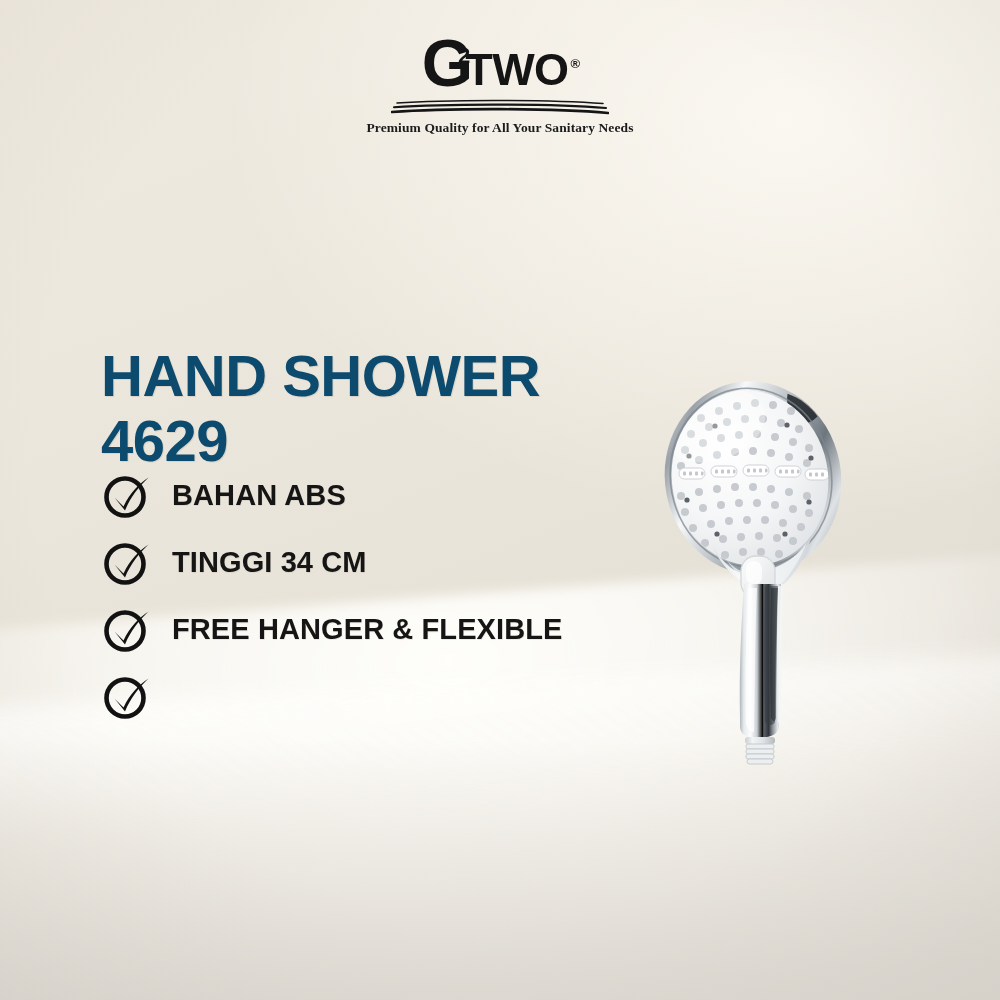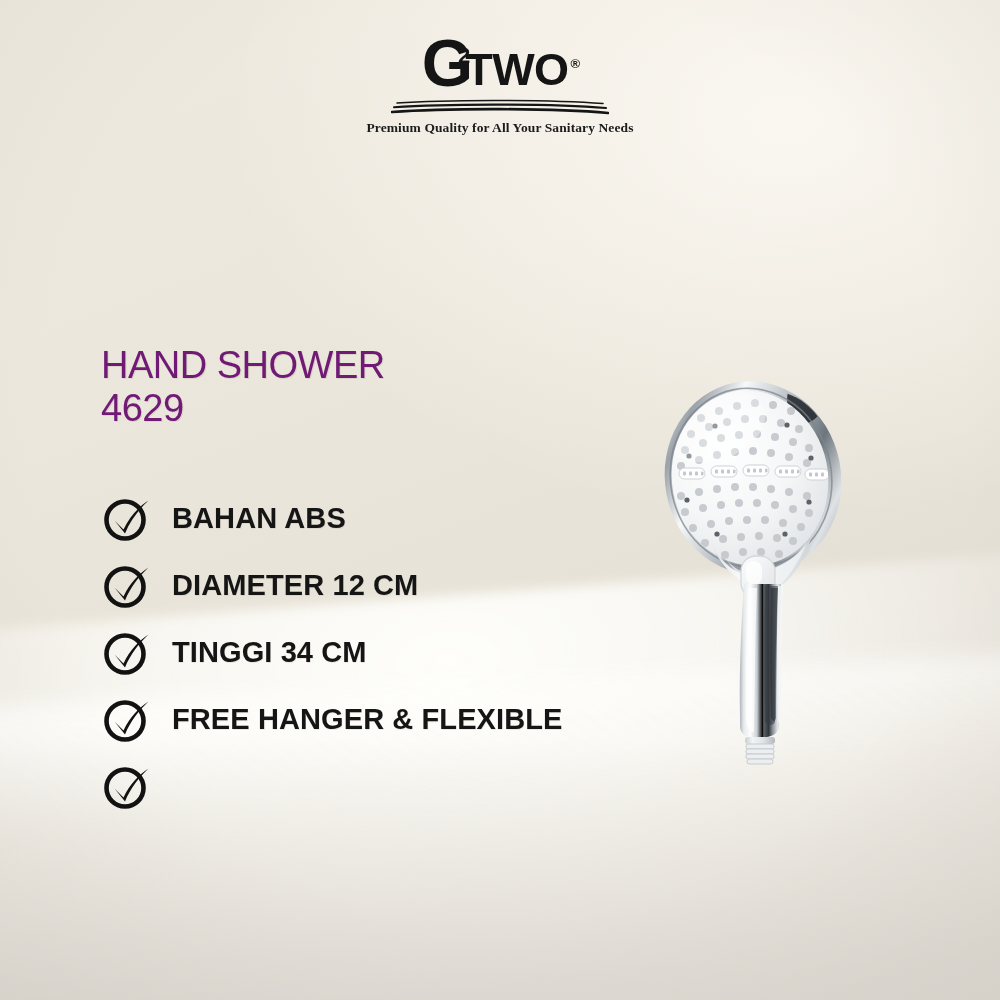--- a/index.html
+++ b/index.html
@@ -143,34 +143,34 @@
   }
 
   
   .title-block {
     position: absolute;
     left: 101px;
     top: 344px;
   }
   .title-line {
     font-family: "Liberation Sans", sans-serif;
-    font-weight: 400;
-    font-size: 38px;
+    font-weight: 700;
+    font-size: 58px;
     letter-spacing: -0.5px;
     line-height: 1.12;
-    color: #701a75;
+    color: #0c4a6e;
     text-shadow: 1px 1px 0 rgba(120,112,96,0.16);
     white-space: nowrap;
   }
 
   
   .features {
     position: absolute;
     left: 101px;
-    top: 485px;
+    top: 462px;
     display: flex;
     flex-direction: column;
   }
   .feature-row {
     display: flex;
     align-items: center;
     height: 67px;
   }
   .check-icon {
     width: 52px;
@@ -244,29 +244,20 @@
     <div class="feature-row">
       <span class="check-icon">
         <svg viewBox="0 0 52 52" width="52" height="52" aria-hidden="true">
           <circle cx="24" cy="28" r="18.5" fill="none" stroke="#121212" stroke-width="4.6"></circle>
           <path d="M13.5,28.5 L22.5,37.5 C29,24 38,14.5 47.5,8.5 C38,17.5 29.5,28 24,41.5 Z" fill="#121212"></path>
         </svg>
       </span>
       <span class="feature-label">BAHAN ABS</span>
     </div>
 
-    <div class="feature-row">
-      <span class="check-icon">
-        <svg viewBox="0 0 52 52" width="52" height="52" aria-hidden="true">
-          <circle cx="24" cy="28" r="18.5" fill="none" stroke="#121212" stroke-width="4.6"></circle>
-          <path d="M13.5,28.5 L22.5,37.5 C29,24 38,14.5 47.5,8.5 C38,17.5 29.5,28 24,41.5 Z" fill="#121212"></path>
-        </svg>
-      </span>
-      <span class="feature-label">DIAMETER 12 CM</span>
-    </div>
 
     <div class="feature-row">
       <span class="check-icon">
         <svg viewBox="0 0 52 52" width="52" height="52" aria-hidden="true">
           <circle cx="24" cy="28" r="18.5" fill="none" stroke="#121212" stroke-width="4.6"></circle>
           <path d="M13.5,28.5 L22.5,37.5 C29,24 38,14.5 47.5,8.5 C38,17.5 29.5,28 24,41.5 Z" fill="#121212"></path>
         </svg>
       </span>
       <span class="feature-label">TINGGI 34 CM</span>
     </div>

